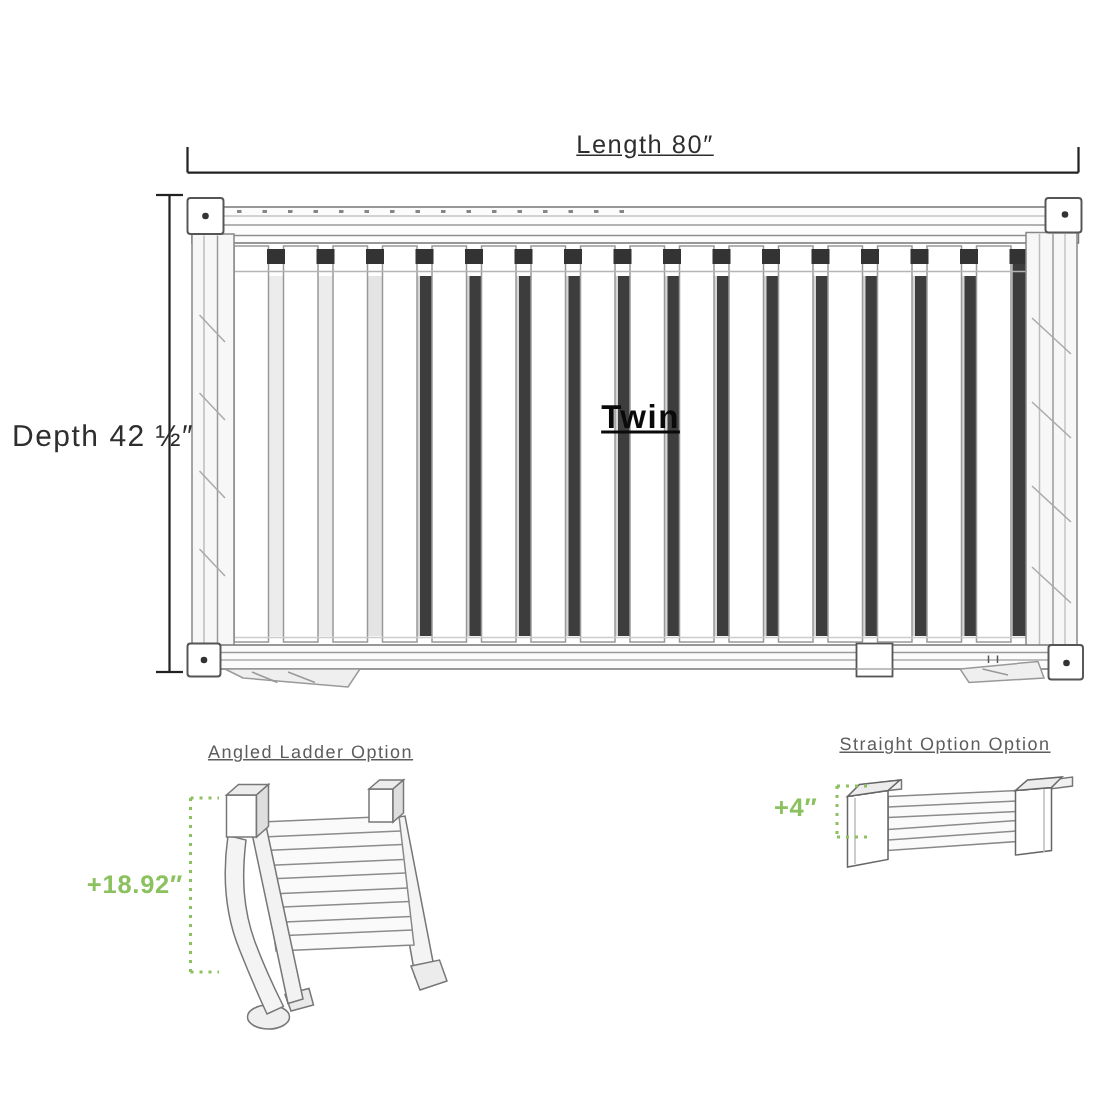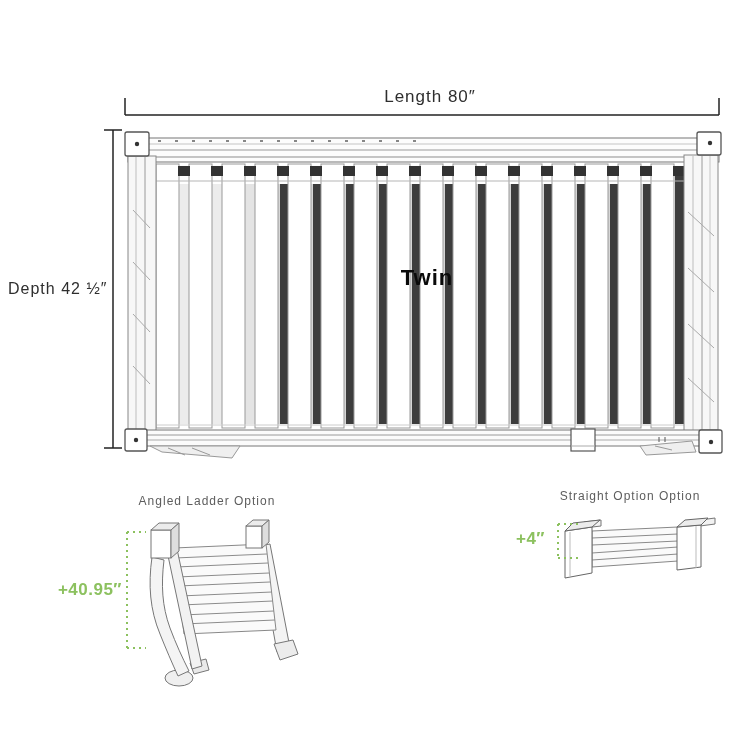--- a/index.html
+++ b/index.html
@@ -4,21 +4,21 @@
 <style>
   html,body{margin:0;padding:0;background:#ffffff;}
   body{width:734px;height:734px;position:relative;overflow:hidden;
        font-family:"Liberation Sans", sans-serif;}
   .layer{position:absolute;left:0;top:0;width:734px;height:734px;}
   .lbl{position:absolute;white-space:nowrap;}
   .dim-label{color:#2e2e2e;font-size:17px;letter-spacing:1px;}
   .title-label{color:#5d5d5d;font-size:12px;letter-spacing:1px;}
   .green-label{color:#8CC15F;font-size:17px;font-weight:bold;letter-spacing:.5px;}
   .twin-label{color:#0a0a0a;font-size:22px;font-weight:bold;letter-spacing:1px;}
-  .center{text-align:center;}
+  .center{text-align:center;text-decoration:underline;}
   .right{text-align:right;}
   svg{display:block;}
 </style>
 </head>
 <body>
 
 <svg class="layer" viewBox="0 0 734 734">
 
   <g stroke="#222" stroke-width="1.5">
     <line x1="125" y1="115" x2="719" y2="115"></line>
@@ -239,23 +239,23 @@
 
   <g stroke="#8CC15F" stroke-width="2" stroke-dasharray="2 4">
     <line x1="558" y1="524" x2="558" y2="558"></line>
     <line x1="558" y1="524" x2="578" y2="524"></line>
     <line x1="558" y1="558" x2="578" y2="558"></line>
   </g>
 </svg>
 
 <div class="lbl dim-label center" style="left:330px;top:87px;width:200px;">Length 80″</div>
 
-<div class="lbl dim-label" style="left:8px;top:280px;width:100px;font-size:16px;">Depth 42 ½″</div>
+<div class="lbl dim-label" style="left:8px;top:280px;width:100px;font-size:20px;">Depth 42 ½″</div>
 
 <div class="lbl twin-label center" style="left:387px;top:265px;width:80px;">Twin</div>
 
 <div class="lbl title-label center" style="left:107px;top:494px;width:200px;">Angled Ladder Option</div>
 
-<div class="lbl green-label right" style="left:38px;top:580px;width:84px;">+40.95″</div>
+<div class="lbl green-label right" style="left:38px;top:580px;width:84px;">+18.92″</div>
 
 <div class="lbl title-label center" style="left:530px;top:489px;width:200px;">Straight Option Option</div>
 
 <div class="lbl green-label right" style="left:495px;top:529px;width:50px;">+4″</div>
 
 </body></html>

